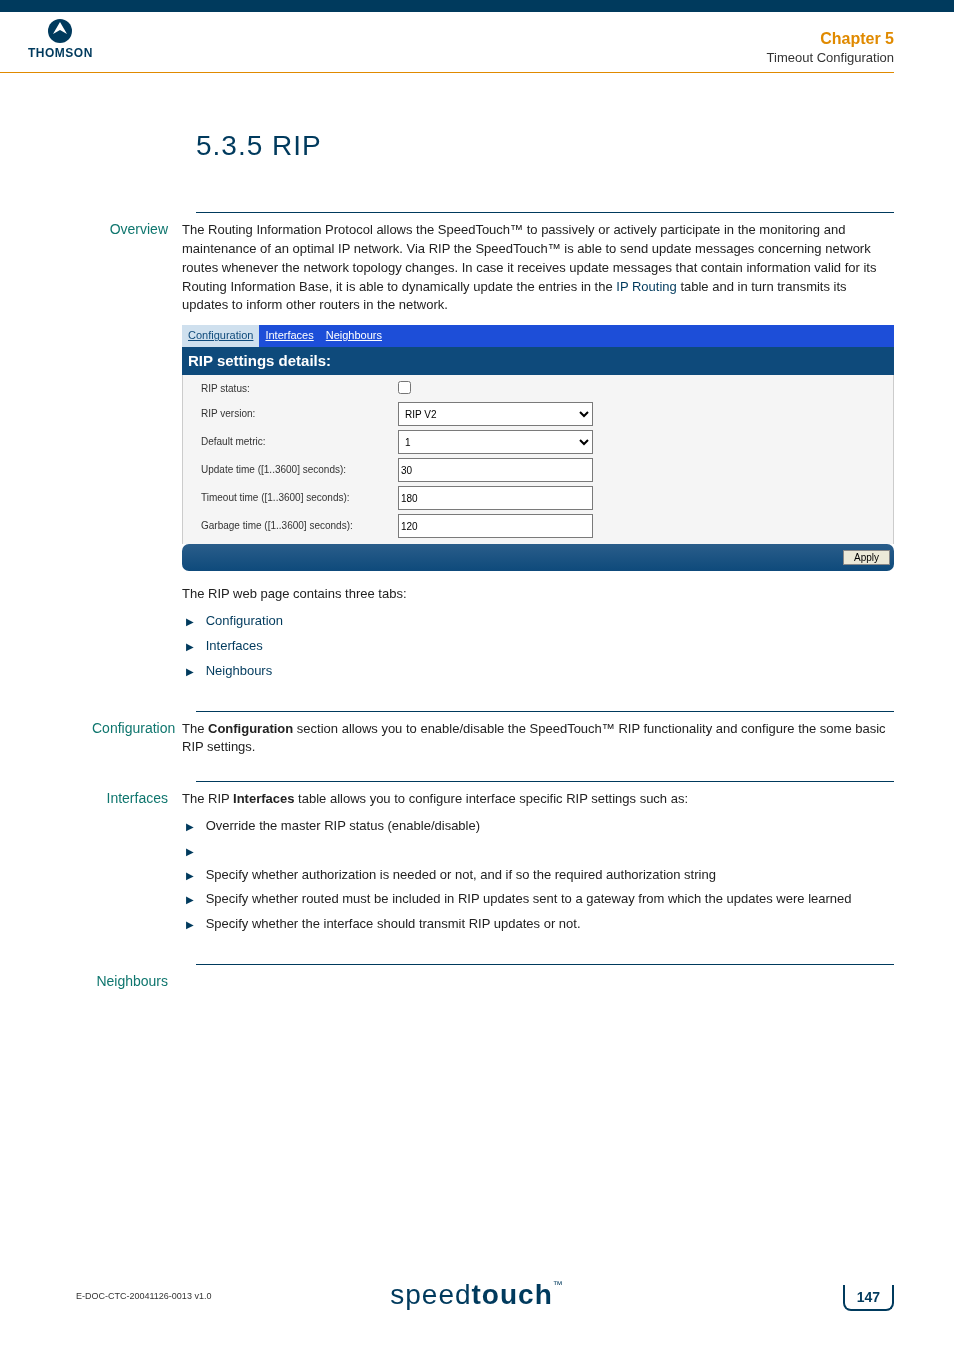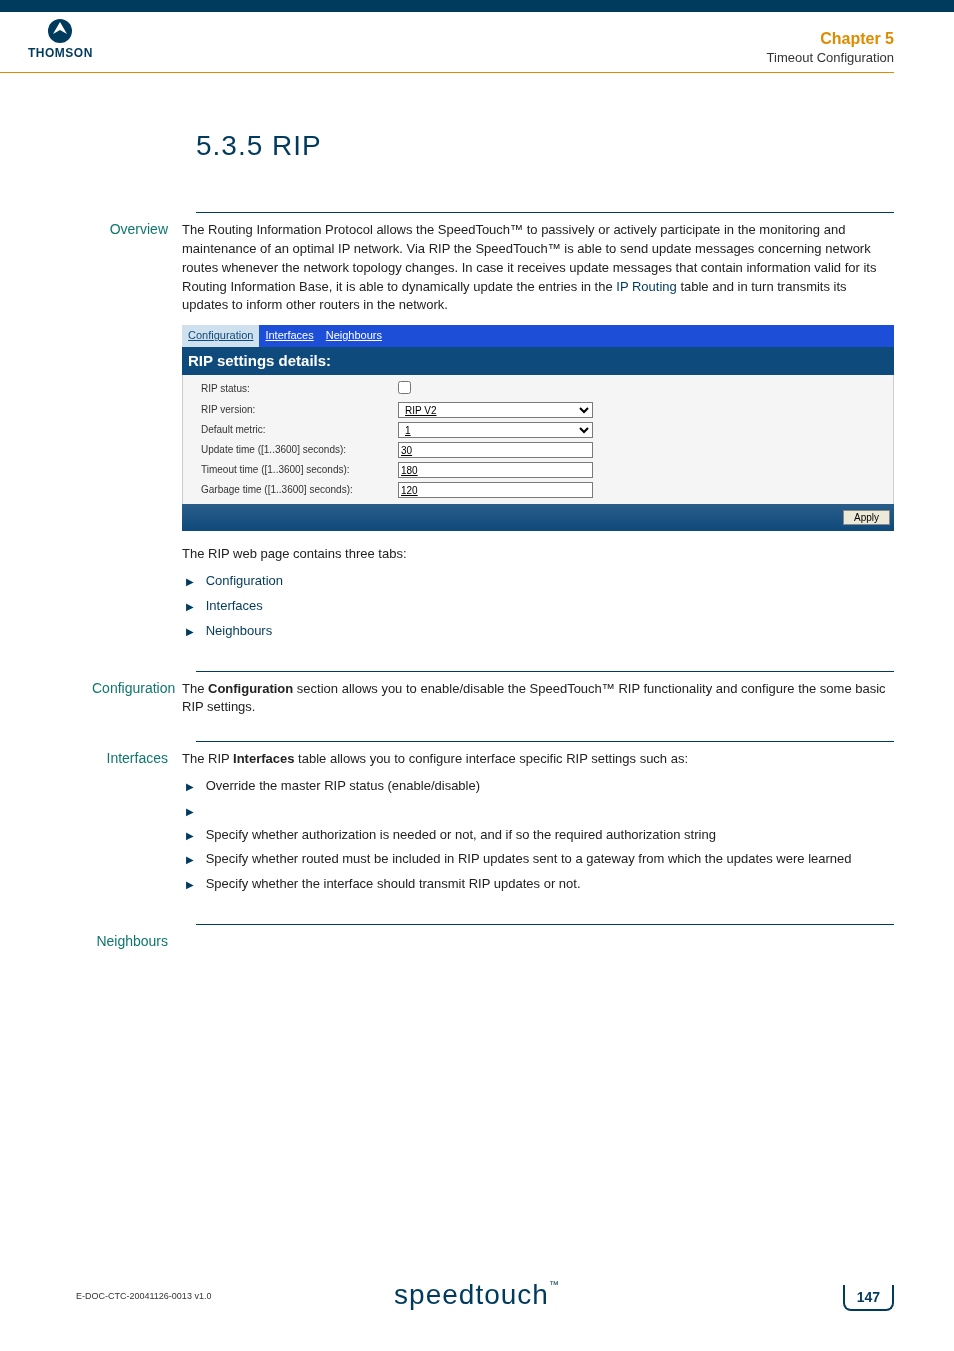--- a/index.html
+++ b/index.html
@@ -23,28 +23,28 @@
   .bullet-icon { color: #003a5d; font-size: 10px; margin-right: 12px; margin-top: 3px; flex: 0 0 auto; }
   .panel { margin: 10px 0 14px 0; }
   .tabs { background: #1d4ed8; padding: 0; }
   .tab { display: inline-block; color: #fff; font-size: 11px; padding: 3px 6px; cursor: pointer; text-decoration: underline; }
   .tab.active { background: #cfe0ee; color: #0e4a7b; }
   .panel-header { background: #0e4a7b; color: #fff; font-size: 15px; font-weight: bold; padding: 3px 6px; }
   .form-area { background: #f5f5f5; border-left: 1px solid #ccc; border-right: 1px solid #ccc; padding: 4px 0; }
   .form-row { display: flex; align-items: center; font-size: 10px; color: #333; padding: 2px 0; }
   .form-label { width: 215px; padding-left: 18px; }
   .form-ctrl { flex: 1; }
-  .form-ctrl input[type=text], .form-ctrl select { width: 195px; font-size: 10px; border: 1px solid #7a7a7a; height: 16px; padding: 0 2px; background: #fff; text-decoration: underline; }
+  .form-ctrl input[type=text], .form-ctrl select { width: 195px; font-size: 10px; border: 1px solid #7a7a7a; height: 24px; padding: 0 2px; background: #fff; }
   .form-ctrl input[type=checkbox] { width: 13px; height: 13px; }
-  .apply-bar { background: linear-gradient(#2a5d8a,#0e4a7b); padding: 4px; text-align: right; }
+  .apply-bar { background: linear-gradient(#2a5d8a,#0e4a7b); padding: 4px; text-align: right; border-radius: 7px; }
   .apply-btn { font-size: 10px; background: #ece9d8; border: 1px solid #888; padding: 1px 10px; cursor: pointer; }
   .footer { position: absolute; bottom: 40px; left: 0; right: 0; }
   .footer-docid { position: absolute; left: 76px; bottom: 10px; font-size: 9px; color: #333; }
   .footer-logo { text-align: center; font-size: 28px; color: #003a5d; letter-spacing: 1px; }
-  .footer-logo .bold { font-weight: normal; text-align: right; }
+  .footer-logo .bold { font-weight: bold; text-align: right; }
   .footer-logo .tm { font-size: 10px; vertical-align: top; }
   .page-num-box { position: absolute; right: 60px; bottom: 0; border: 2px solid #003a5d; border-top: none; border-radius: 0 0 8px 8px; padding: 4px 12px; font-size: 14px; font-weight: bold; color: #003a5d; }
 </style>
 </head>
 <body>
 
 <div class="topbar"></div>
 
 <div class="logo-block">
   <div class="logo-icon">

